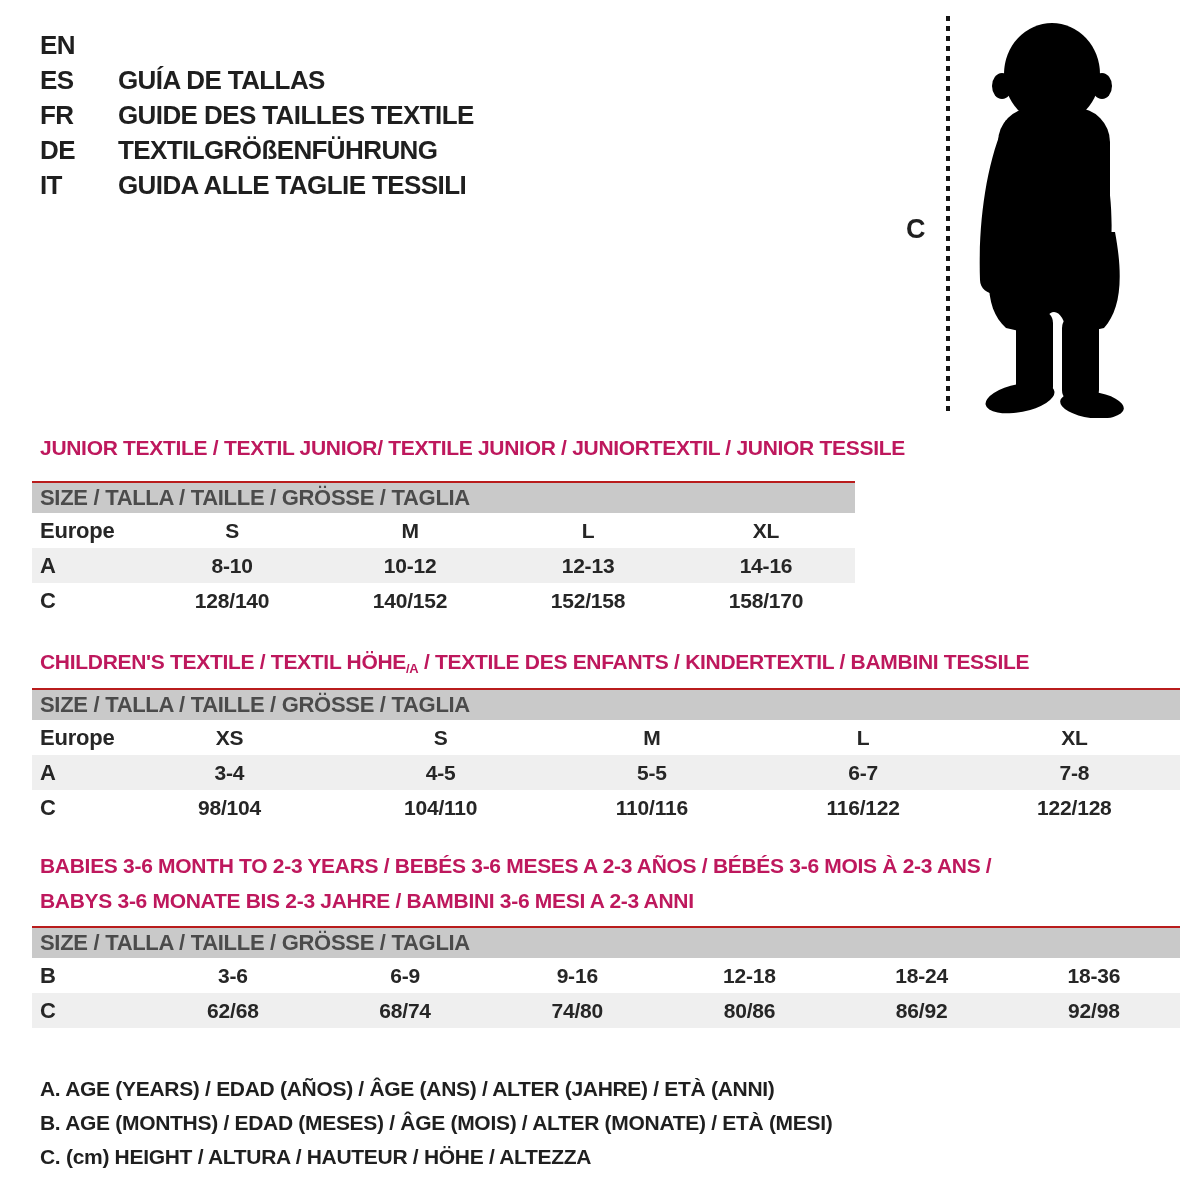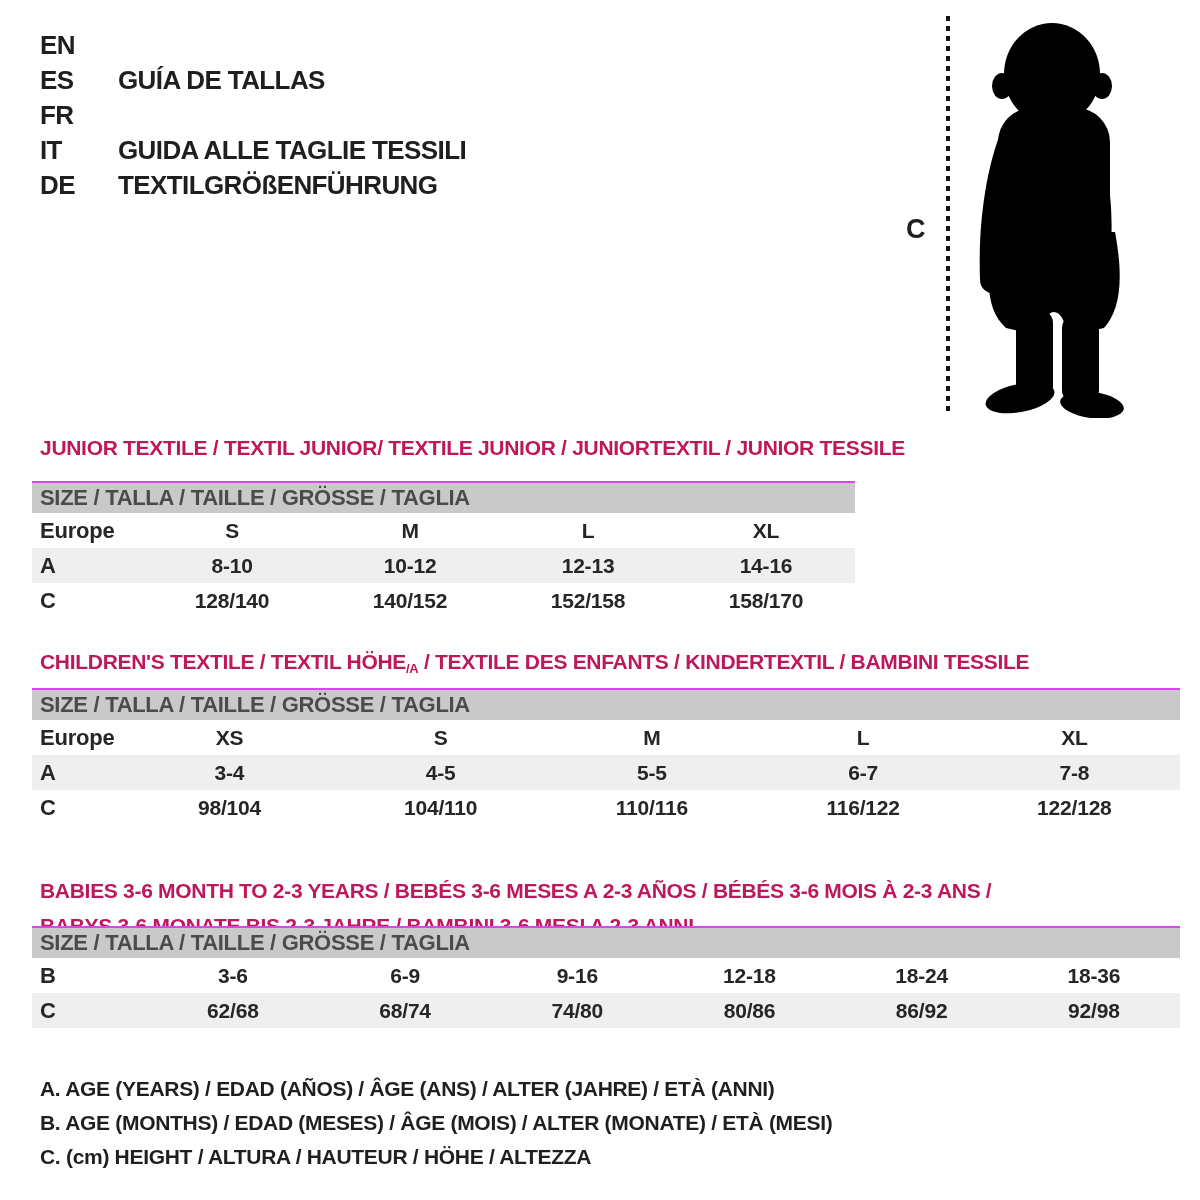--- a/index.html
+++ b/index.html
@@ -25,65 +25,66 @@
   
   .section-title {
     position:absolute; left:40px; font-size:21px; letter-spacing:-0.3px;
     color:#be185d; white-space:nowrap; line-height:35px;
   }
   .sub-a { font-size:13px; vertical-align:-4px; }
 
   
   .size-table { position:absolute; left:32px; border-collapse:collapse; table-layout:fixed; }
   .size-table th {
-    background:#c9c9c9; border-top:2px solid #d946ef;
+    background:#c9c9c9; border-top:2px solid #b91c1c;
     text-align:left; padding:0 0 0 8px; height:30px;
     font-size:22px; font-weight:bold; color:#4b4b4b; letter-spacing:-0.3px;
     white-space:nowrap; overflow:hidden;
   }
   .size-table td {
     height:33px; font-size:21px; text-align:center; color:#262626;
     letter-spacing:-0.2px; white-space:nowrap;
   }
   .size-table td.lbl { text-align:left; padding-left:8px; font-size:22px; }
   .size-table tr.shaded { background:#efefef; }
   .t1 { top:481px; width:823px; }
   .t2 { top:688px; width:1148px; }
   .t3 { top:926px; width:1148px; }
   .title-1 { top:430px; }
   .title-2 { top:644px; }
-  .title-3 { top:848px;margin-top:25px; }
+  .title-3 { top:848px; }
 
   
   .legend { position:absolute; left:40px; top:1072px; }
   .legend-line { font-size:21px; line-height:34px; letter-spacing:-0.3px; white-space:nowrap; }
 </style>
 </head>
 <body>
 
 <div class="page">
 
   <div class="lang-list">
     <div class="lang-row">
       <span class="lang-code">EN</span>
     </div>
     <div class="lang-row">
       <span class="lang-code">ES</span>
       <span class="lang-label">GUÍA DE TALLAS</span>
     </div>
     <div class="lang-row">
       <span class="lang-code">FR</span>
+      <span class="lang-label">GUIDE DES TAILLES TEXTILE</span>
+    </div>
+    <div class="lang-row">
+      <span class="lang-code">DE</span>
+      <span class="lang-label">TEXTILGRÖßENFÜHRUNG</span>
     </div>
     <div class="lang-row">
       <span class="lang-code">IT</span>
       <span class="lang-label">GUIDA ALLE TAGLIE TESSILI</span>
-    </div>
-    <div class="lang-row">
-      <span class="lang-code">DE</span>
-      <span class="lang-label">TEXTILGRÖßENFÜHRUNG</span>
     </div>
   </div>
 
   <span class="c-label">C</span>
   <div class="dash-line"></div>
   <svg class="silhouette" width="180" height="406" viewBox="0 0 180 406" xmlns="http://www.w3.org/2000/svg">
     <g fill="#000000">
       <ellipse cx="88" cy="62" rx="48" ry="51"></ellipse>
       <ellipse cx="38" cy="74" rx="10" ry="13"></ellipse>
       <ellipse cx="138" cy="74" rx="10" ry="13"></ellipse>

